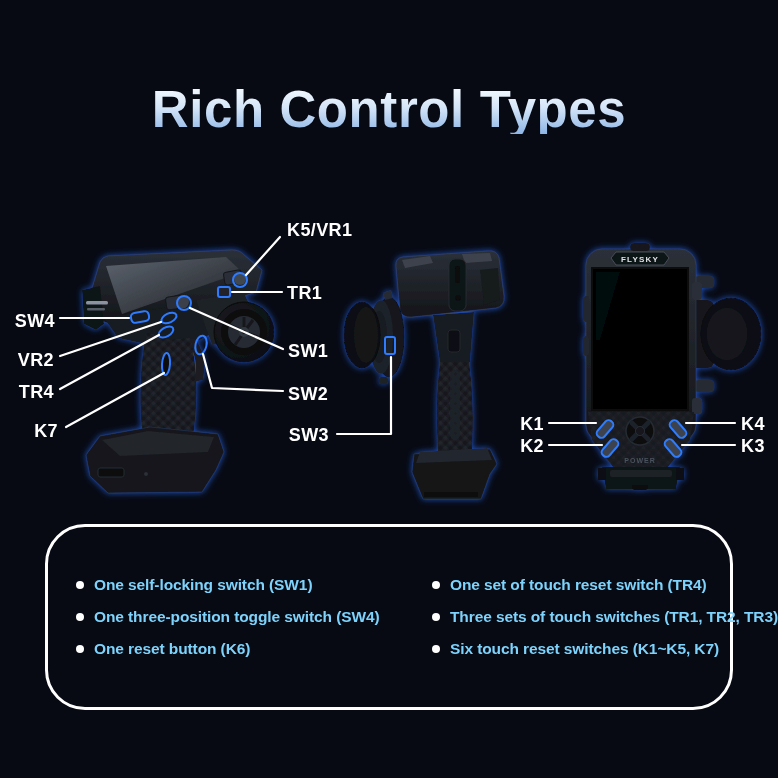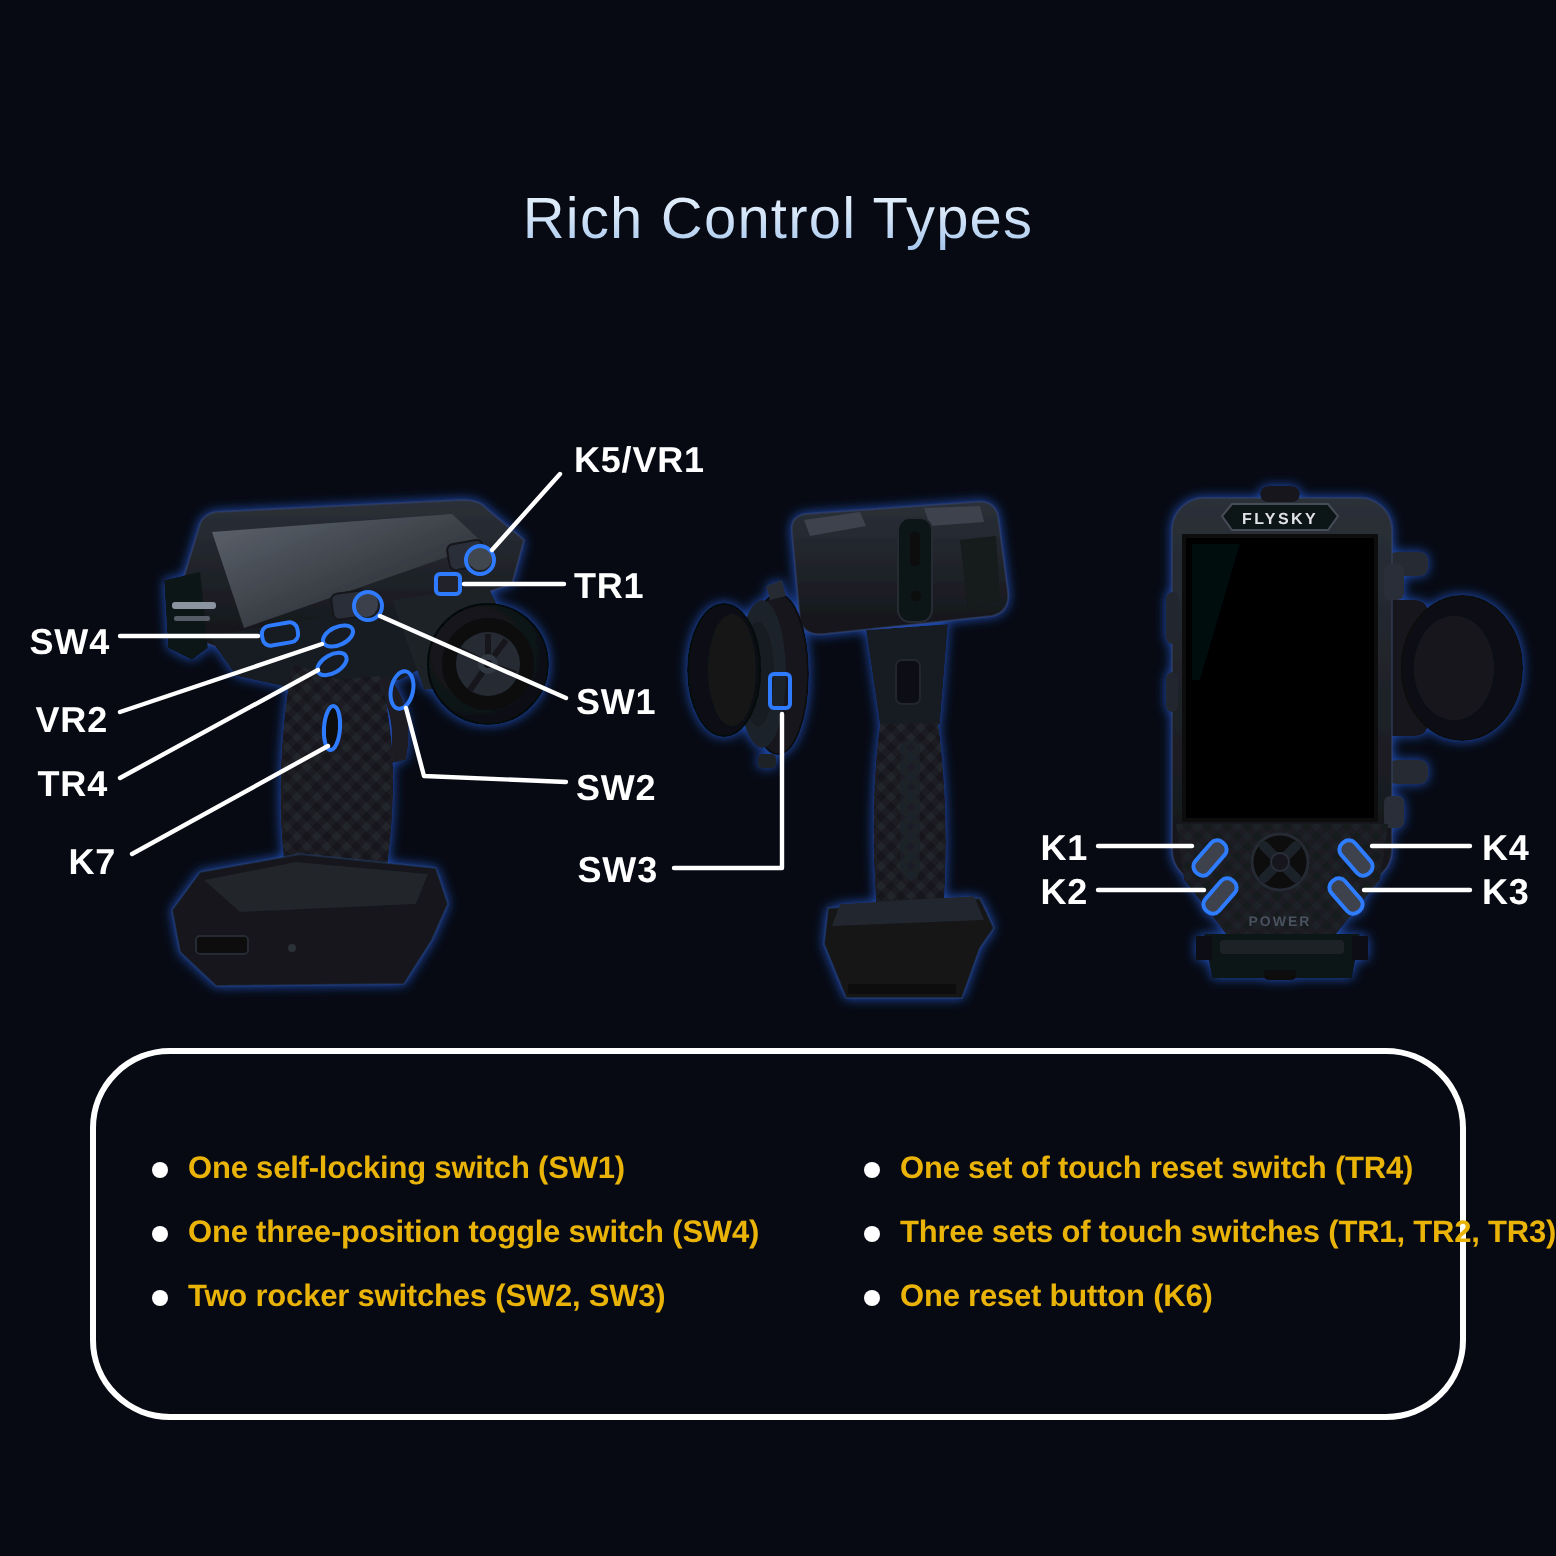--- a/index.html
+++ b/index.html
@@ -1,36 +1,36 @@
 <!DOCTYPE html>
 <html><head>
 <meta charset="utf-8">
 <style>
   html,body{margin:0;padding:0;background:#070a13;}
   body{width:778px;height:778px;overflow:hidden;position:relative;font-family:"Liberation Sans",sans-serif;}
   .stage{position:absolute;inset:0;}
   .title-wrap{position:absolute;top:86px;left:0;right:0;text-align:center;}
   .title-line{
-    font-weight:normal;font-size:29px;line-height:48px;letter-spacing:.6px;
+    font-weight:bold;font-size:51px;line-height:48px;letter-spacing:.6px;
     background:linear-gradient(180deg,#f6fbff 0%,#d4e5f8 45%,#8db5e6 100%);
     -webkit-background-clip:text;background-clip:text;color:transparent;
   }
   svg.diagram{position:absolute;left:0;top:0;}
   .callout{font-family:"Liberation Sans",sans-serif;font-weight:bold;font-size:18px;fill:#ffffff;letter-spacing:.4px;}
   .cline{stroke:#ffffff;stroke-width:2.2;fill:none;stroke-linecap:round;stroke-linejoin:round;}
   .hl{stroke:#2e7bff;stroke-width:2;fill:none;}
   .microtext{font-family:"Liberation Sans",sans-serif;font-weight:bold;}
   .features{
     position:absolute;left:45px;top:524px;width:688px;height:186px;box-sizing:border-box;
     border:3px solid #ffffff;border-radius:40px;
     display:grid;grid-template-columns:356px 1fr;row-gap:14px;align-content:center;
     padding:8px 14px 8px 28px;
   }
   .feat{display:flex;align-items:center;gap:10px;white-space:nowrap;
-    color:#eab308;font-size:15.5px;font-weight:bold;letter-spacing:-.1px;}
+    color:#7dd3fc;font-size:15.5px;font-weight:bold;letter-spacing:-.1px;}
   .dot{width:8px;height:8px;border-radius:50%;background:#ffffff;flex:0 0 8px;}
 </style>
 </head>
 <body>
 
 <div class="stage">
 
   <div class="title-wrap">
     <div class="title-line">Rich Control Types</div>
   </div>
@@ -239,21 +239,21 @@
     <div class="feat">
         <span class="dot"></span>
         <span>One three-position toggle switch (SW4)</span>
       </div>
     <div class="feat">
         <span class="dot"></span>
         <span>Three sets of touch switches (TR1, TR2, TR3)</span>
       </div>
     <div class="feat">
         <span class="dot"></span>
-        <span>Two rocker switches (SW2, SW3)</span>
-      </div>
-    <div class="feat">
-        <span class="dot"></span>
         <span>One reset button (K6)</span>
       </div>
+    <div class="feat">
+        <span class="dot"></span>
+        <span>Six touch reset switches (K1~K5, K7)</span>
+      </div>
   </section>
 
 </div>
 
 </body></html>

